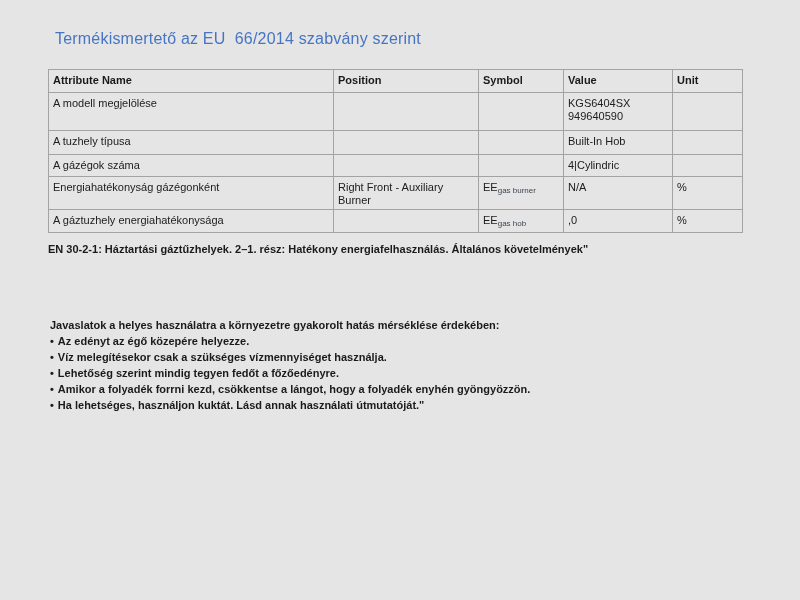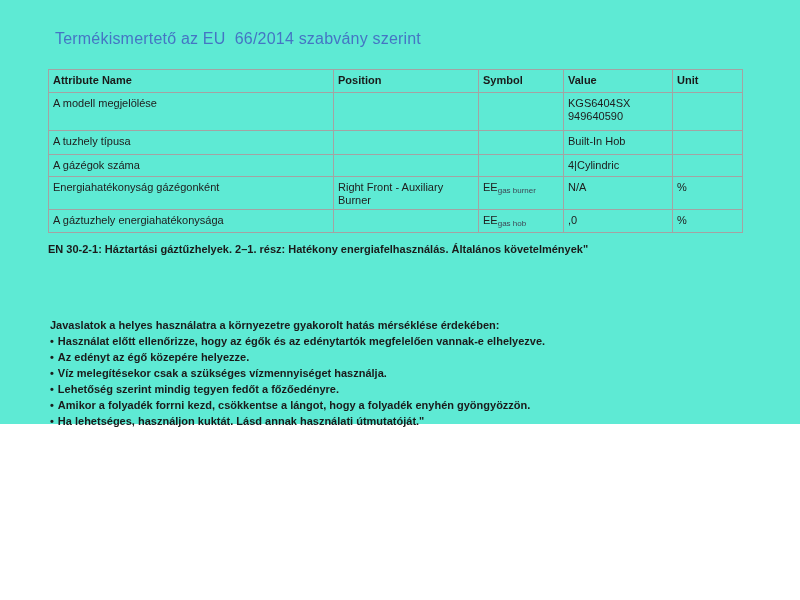--- a/index.html
+++ b/index.html
@@ -3,21 +3,21 @@
 <meta charset="utf-8">
 <style>
   * { margin: 0; padding: 0; box-sizing: border-box; }
   html, body {
     width: 800px; height: 600px;
     background: #ffffff;
     font-family: "Liberation Sans", "DejaVu Sans", sans-serif;
     color: #202020;
     overflow: hidden;
   }
-  .page { position: relative; width: 800px; height: 424px; background: #5eead4; padding-left: 20px; }
+  .page { position: relative; width: 800px; height: 600px; background: #e5e5e5; padding-left: 20px; }
 
   .doc-title {
     position: absolute; left: 55px; top: 30px;
     font-size: 16px; font-weight: 400;
     color: #4575C4;
     white-space: pre;
     letter-spacing: 0.2px;
   }
 
   table.attr-table {
@@ -126,21 +126,20 @@
         <td class="val">,0</td>
         <td>%</td>
       </tr>
     </tbody>
   </table>
 
   <div class="standard-note">EN 30-2-1: Háztartási gáztűzhelyek. 2–1. rész: Hatékony energiafelhasználás. Általános követelmények"</div>
 
   <div class="recommendations">
     <div class="rec-heading">Javaslatok a helyes használatra a környezetre gyakorolt hatás mérséklése érdekében:</div>
-    <div class="rec-line"><span class="bullet">•</span><span>Használat előtt ellenőrizze, hogy az égők és az edénytartók megfelelően vannak-e elhelyezve.</span></div>
     <div class="rec-line"><span class="bullet">•</span><span>Az edényt az égő közepére helyezze.</span></div>
     <div class="rec-line"><span class="bullet">•</span><span>Víz melegítésekor csak a szükséges vízmennyiséget használja.</span></div>
     <div class="rec-line"><span class="bullet">•</span><span>Lehetőség szerint mindig tegyen fedőt a főzőedényre.</span></div>
     <div class="rec-line"><span class="bullet">•</span><span>Amikor a folyadék forrni kezd, csökkentse a lángot, hogy a folyadék enyhén gyöngyözzön.</span></div>
     <div class="rec-line"><span class="bullet">•</span><span>Ha lehetséges, használjon kuktát. Lásd annak használati útmutatóját."</span></div>
   </div>
 
 </div>
 
 </body></html>

